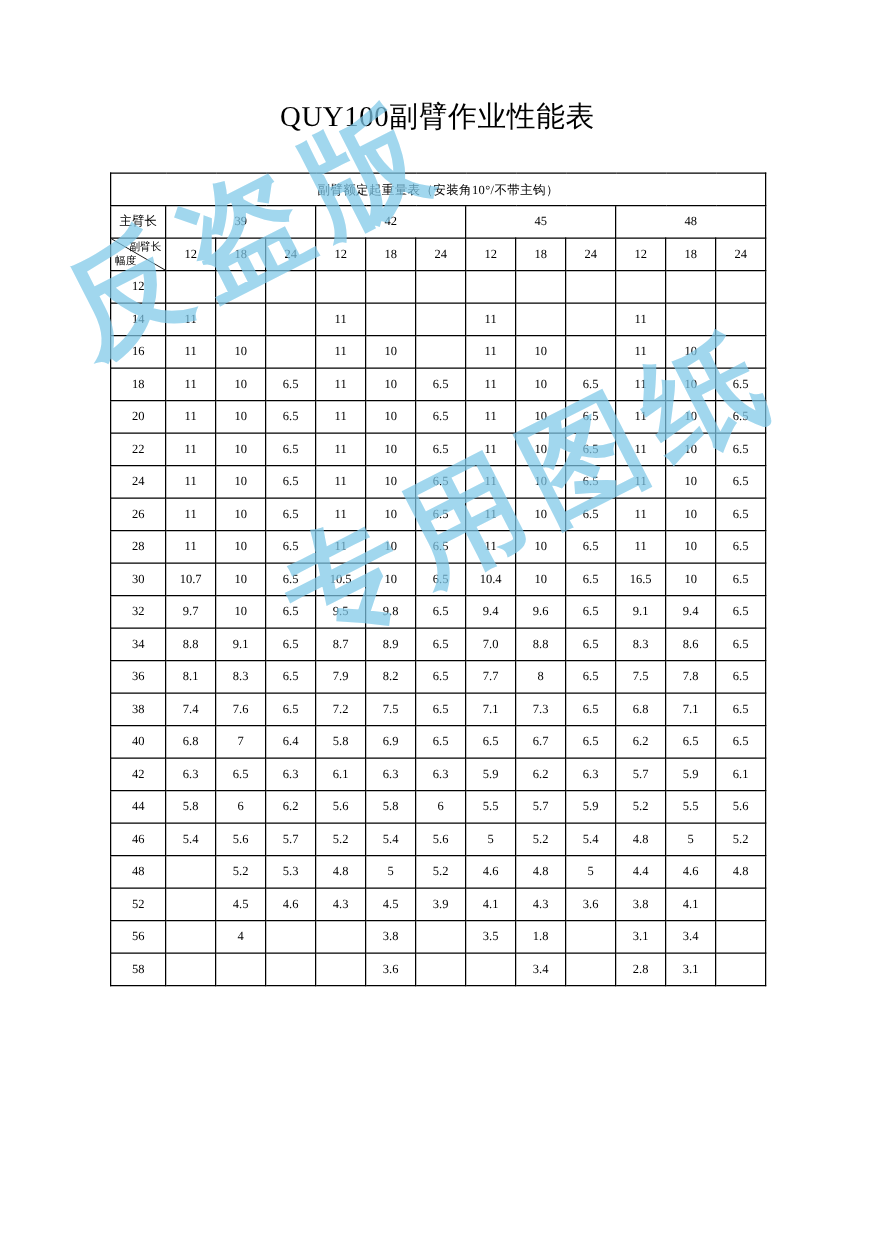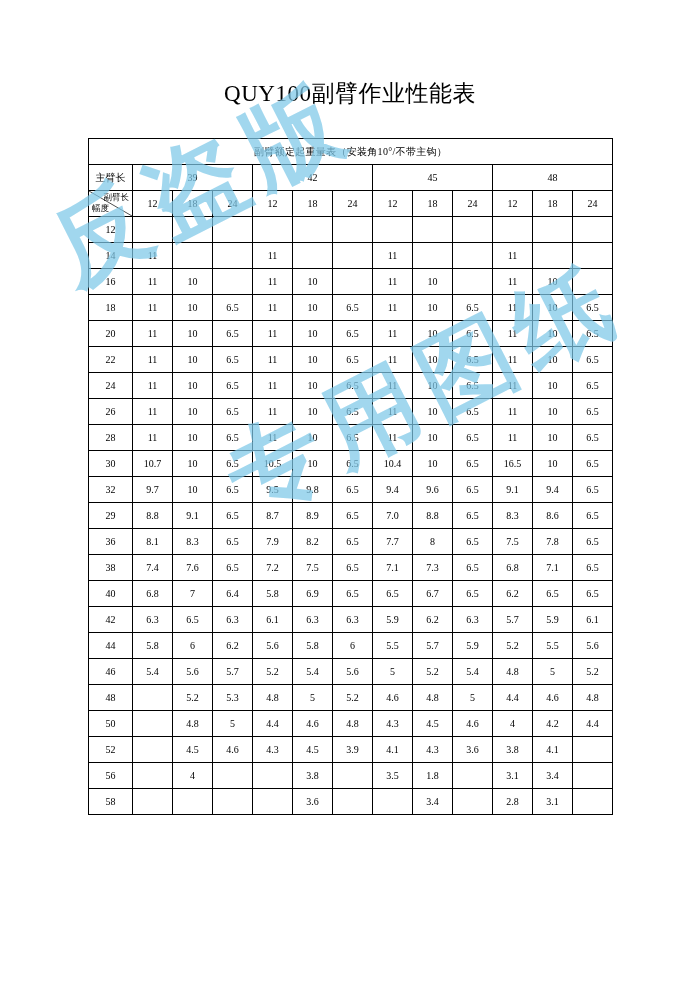--- a/index.html
+++ b/index.html
@@ -350,21 +350,21 @@
           <td>9.8</td>
           <td>6.5</td>
           <td>9.4</td>
           <td>9.6</td>
           <td>6.5</td>
           <td>9.1</td>
           <td>9.4</td>
           <td>6.5</td>
         </tr>
         <tr>
-          <td>29</td>
+          <td>34</td>
           <td>8.8</td>
           <td>9.1</td>
           <td>6.5</td>
           <td>8.7</td>
           <td>8.9</td>
           <td>6.5</td>
           <td>7.0</td>
           <td>8.8</td>
           <td>6.5</td>
           <td>8.3</td>
@@ -470,35 +470,20 @@
           <td>5</td>
           <td>5.2</td>
           <td>4.6</td>
           <td>4.8</td>
           <td>5</td>
           <td>4.4</td>
           <td>4.6</td>
           <td>4.8</td>
         </tr>
         <tr>
-          <td>50</td>
-          <td></td>
-          <td>4.8</td>
-          <td>5</td>
-          <td>4.4</td>
-          <td>4.6</td>
-          <td>4.8</td>
-          <td>4.3</td>
-          <td>4.5</td>
-          <td>4.6</td>
-          <td>4</td>
-          <td>4.2</td>
-          <td>4.4</td>
-        </tr>
-        <tr>
           <td>52</td>
           <td></td>
           <td>4.5</td>
           <td>4.6</td>
           <td>4.3</td>
           <td>4.5</td>
           <td>3.9</td>
           <td>4.1</td>
           <td>4.3</td>
           <td>3.6</td>

